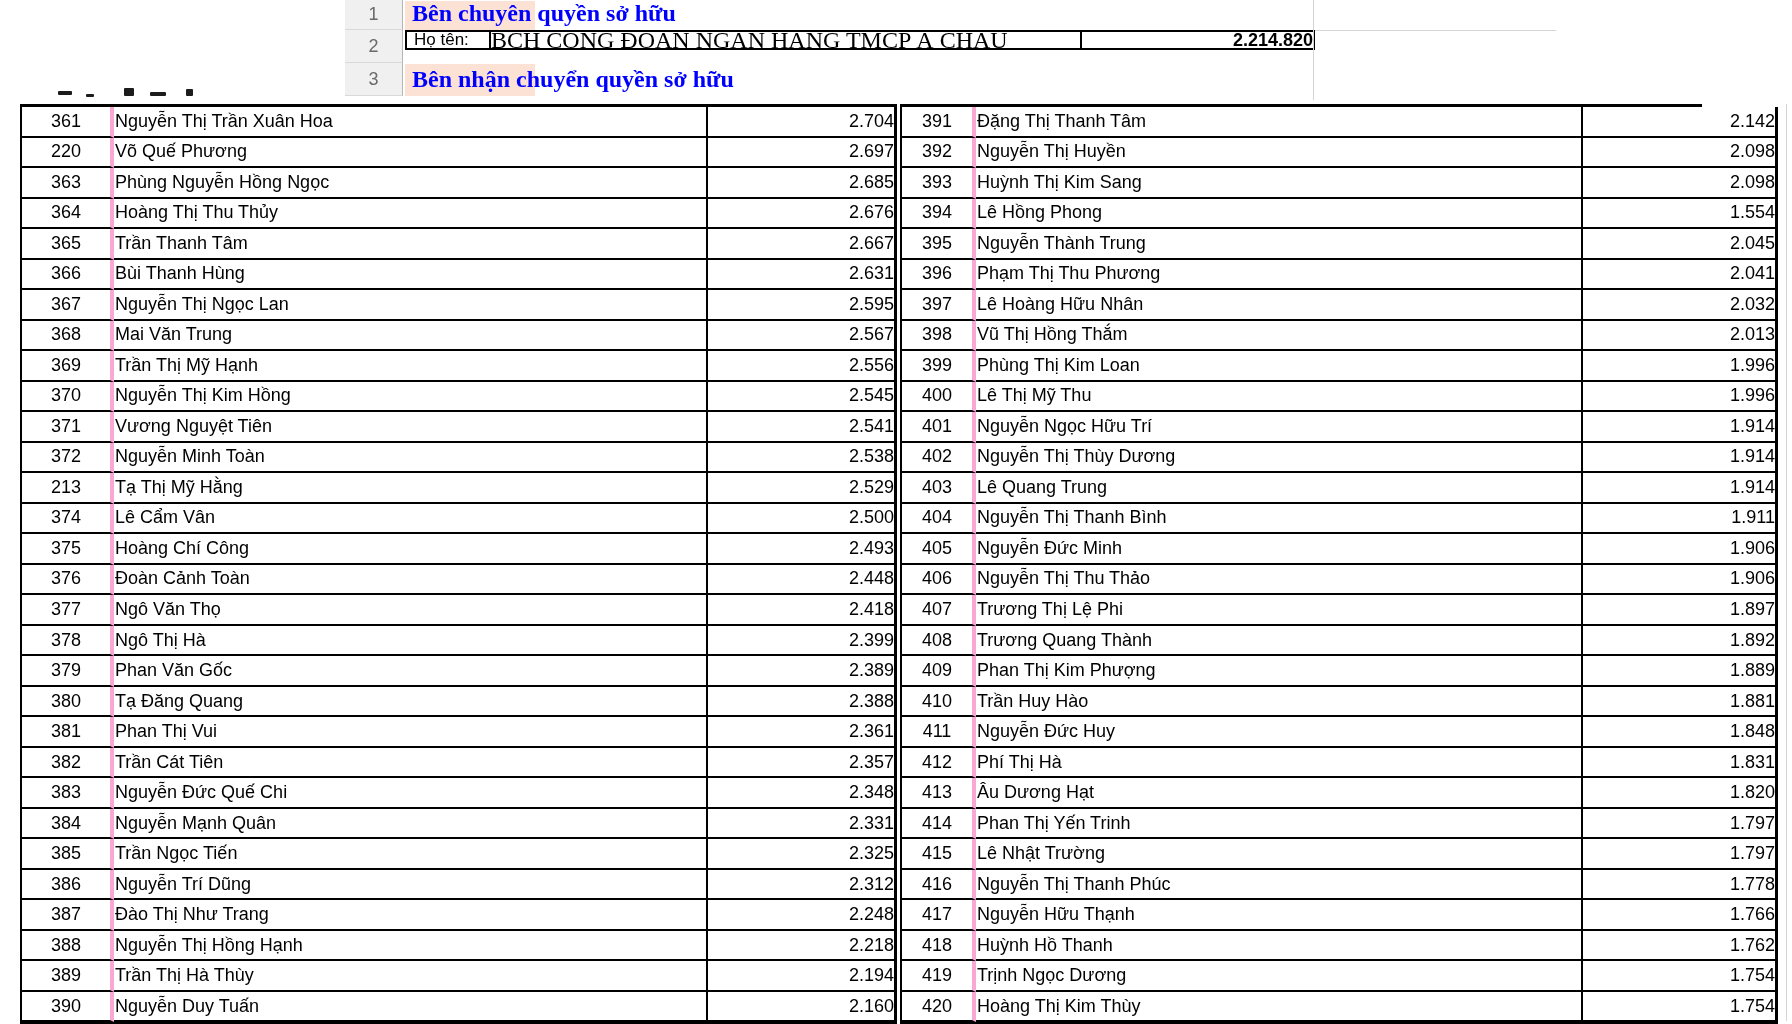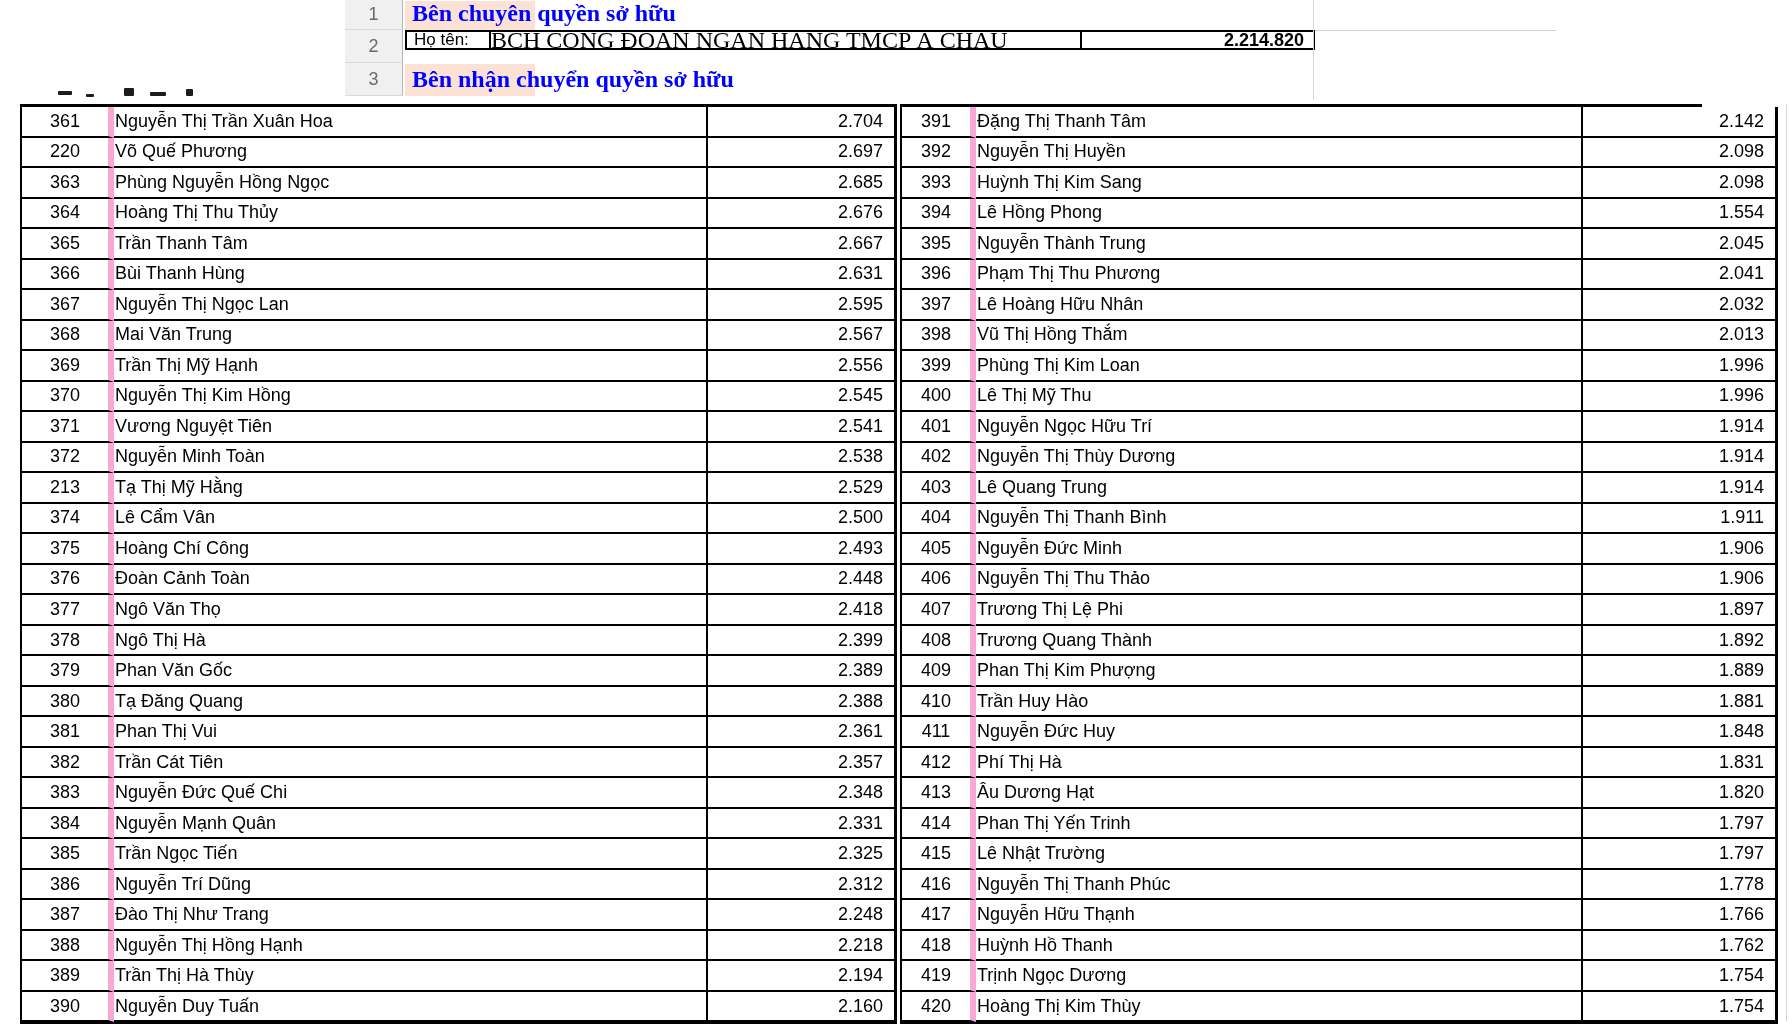--- a/index.html
+++ b/index.html
@@ -21,41 +21,41 @@
   .t1{top:0;height:27px;} .t3{top:62px;height:34px;}
 
   .hdr-row2{position:absolute;left:405px;top:30px;width:910px;height:20px;box-sizing:border-box;
             border:2px solid #000;display:flex;background:#fff;}
   .hr2-label{width:84px;border-right:2px solid #000;box-sizing:border-box;display:flex;
              align-items:center;padding-left:7px;font-size:17px;}
   .hr2-name{flex:1;border-right:2px solid #000;box-sizing:border-box;display:flex;
             align-items:center;font-family:"Liberation Serif",serif;
             font-size:24px;white-space:nowrap;overflow:hidden;}
   .hr2-amount{width:191px;box-sizing:border-box;display:flex;align-items:center;
-              justify-content:flex-end;padding-right:9px;font-weight:bold;font-size:18px;margin-left:40px;}
+              justify-content:flex-end;font-weight:bold;font-size:18px;margin-left:40px;}
 
   
   .gl{position:absolute;background:#d4d4d4;}
   .gl-v1{left:1313px;top:0;width:1px;height:100px;}
   .gl-h1{left:1315px;top:30px;width:241px;height:1px;}
   .gl-v2{left:1786px;top:104px;width:1px;height:917px;}
 
   
   .frag{position:absolute;background:#1c1c1c;border-radius:1px;}
 
   
   .tbl{position:absolute;top:104px;display:grid;grid-auto-rows:30.53px;
        border-top:3px solid #000;box-sizing:border-box;font-size:18px;}
   .tbl-left{left:20px;width:877px;grid-template-columns:94px 594px 189px;}
   .tbl-right{left:900px;width:802px;grid-template-columns:76px 607px 195px;}
   .cell{display:flex;align-items:center;box-sizing:border-box;border-bottom:2px solid #000;
         background:#fff;overflow:hidden;white-space:nowrap;}
-  .c-num{justify-content:center;border-left:2px solid #000;border-right:6px solid #f9a8d4;}
+  .c-num{justify-content:center;border-left:2px solid #000;border-right:4px solid #f9a8d4;}
   .c-name{padding-left:1px;border-right:2px solid #000;}
-  .c-val{justify-content:flex-end;padding-right:11px;border-right:3px solid #000;}
+  .c-val{justify-content:flex-end;border-right:3px solid #000;}
 
   .next-row-line{position:absolute;top:1022px;height:2px;background:#000;}
   .nrl-left{left:20px;width:877px;} .nrl-right{left:900px;width:878px;}
 </style>
 </head>
 <body>
 
 <div class="page">
 
   <div class="rowhdr rh1">1</div>

